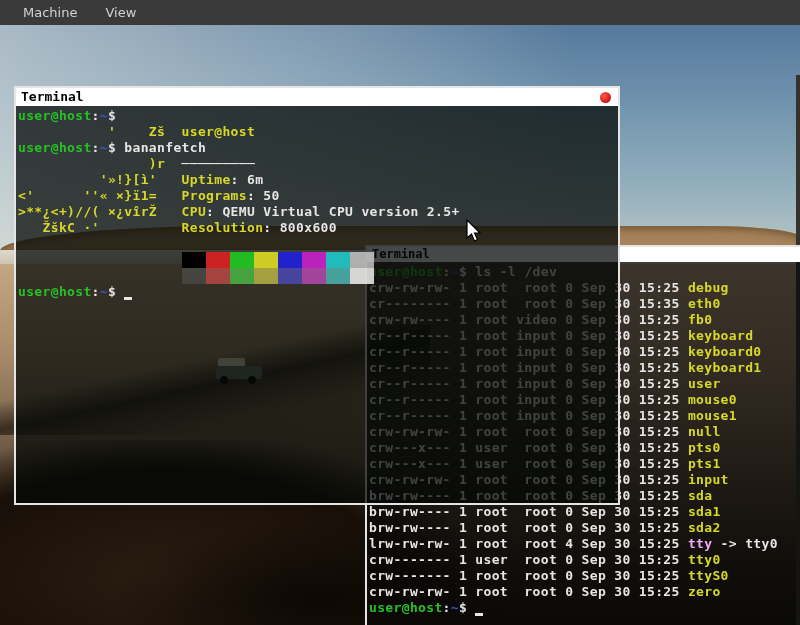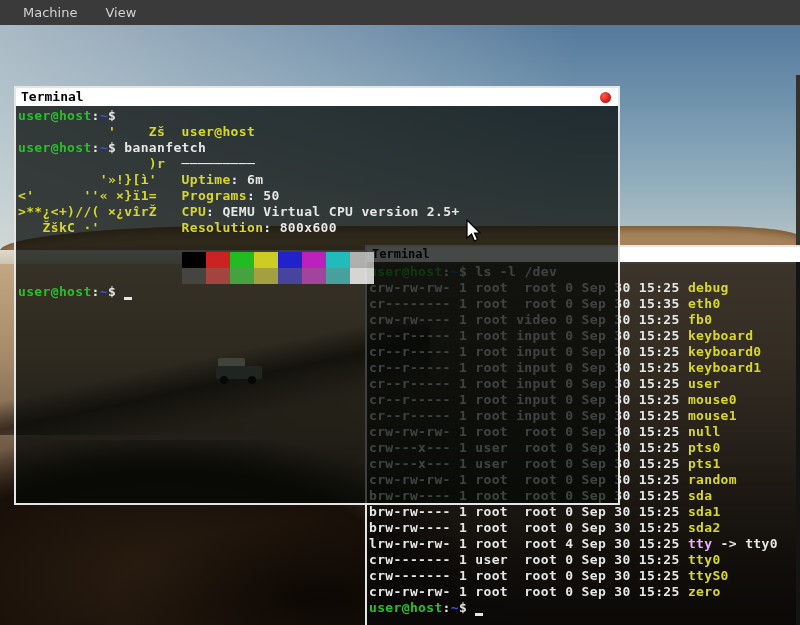--- a/index.html
+++ b/index.html
@@ -102,21 +102,21 @@
       <div class="tline"><span class="c-f">crw-rw---- 1 root video 0 Sep 30 15:25 </span><span class="c-y">fb0</span></div>
       <div class="tline"><span class="c-f">cr--r----- 1 root input 0 Sep 30 15:25 </span><span class="c-y">keyboard</span></div>
       <div class="tline"><span class="c-f">cr--r----- 1 root input 0 Sep 30 15:25 </span><span class="c-y">keyboard0</span></div>
       <div class="tline"><span class="c-f">cr--r----- 1 root input 0 Sep 30 15:25 </span><span class="c-y">keyboard1</span></div>
       <div class="tline"><span class="c-f">cr--r----- 1 root input 0 Sep 30 15:25 </span><span class="c-y">user</span></div>
       <div class="tline"><span class="c-f">cr--r----- 1 root input 0 Sep 30 15:25 </span><span class="c-y">mouse0</span></div>
       <div class="tline"><span class="c-f">cr--r----- 1 root input 0 Sep 30 15:25 </span><span class="c-y">mouse1</span></div>
       <div class="tline"><span class="c-f">crw-rw-rw- 1 root  root 0 Sep 30 15:25 </span><span class="c-y">null</span></div>
       <div class="tline"><span class="c-f">crw---x--- 1 user  root 0 Sep 30 15:25 </span><span class="c-y">pts0</span></div>
       <div class="tline"><span class="c-f">crw---x--- 1 user  root 0 Sep 30 15:25 </span><span class="c-y">pts1</span></div>
-      <div class="tline"><span class="c-f">crw-rw-rw- 1 root  root 0 Sep 30 15:25 </span><span class="c-y">random</span></div>
+      <div class="tline"><span class="c-f">crw-rw-rw- 1 root  root 0 Sep 30 15:25 </span><span class="c-y">input</span></div>
       <div class="tline"><span class="c-f">brw-rw---- 1 root  root 0 Sep 30 15:25 </span><span class="c-y">sda</span></div>
       <div class="tline"><span class="c-f">brw-rw---- 1 root  root 0 Sep 30 15:25 </span><span class="c-y">sda1</span></div>
       <div class="tline"><span class="c-f">brw-rw---- 1 root  root 0 Sep 30 15:25 </span><span class="c-y">sda2</span></div>
       <div class="tline"><span class="c-f">lrw-rw-rw- 1 root  root 4 Sep 30 15:25 </span><span class="c-c">tty</span><span class="c-f"> -&gt; tty0</span></div>
       <div class="tline"><span class="c-f">crw------- 1 user  root 0 Sep 30 15:25 </span><span class="c-y">tty0</span></div>
       <div class="tline"><span class="c-f">crw------- 1 root  root 0 Sep 30 15:25 </span><span class="c-y">ttyS0</span></div>
       <div class="tline"><span class="c-f">crw-rw-rw- 1 root  root 0 Sep 30 15:25 </span><span class="c-y">zero</span></div>
       <div class="tline"><span class="c-g">user@host</span><span class="c-f">:</span><span class="c-b">~</span><span class="c-f">$ </span><span class="cursor"></span></div>
     </div>
 </div>

